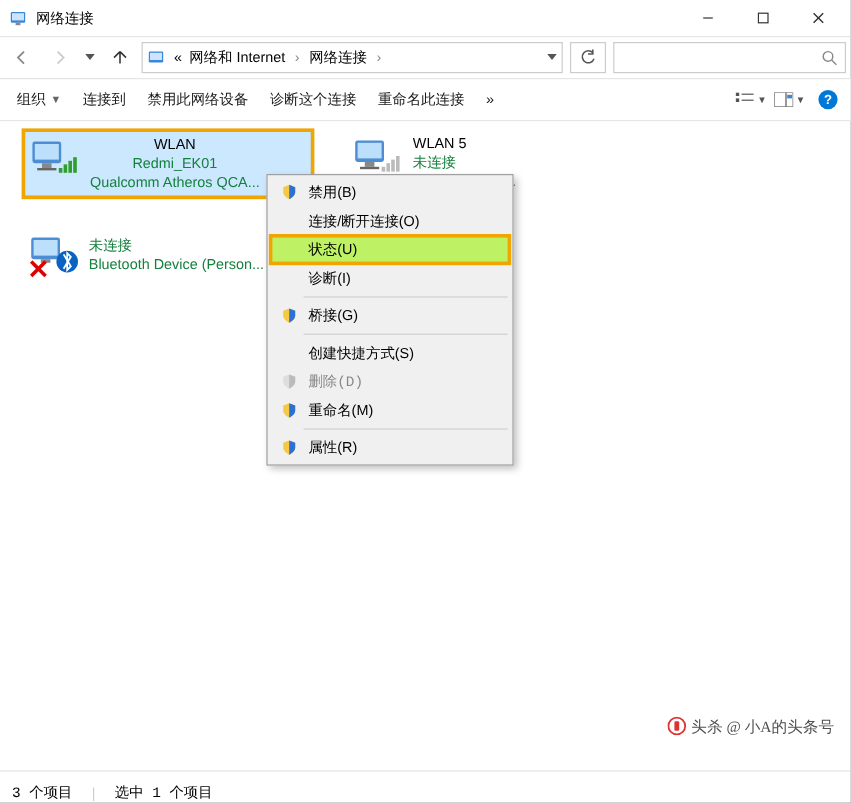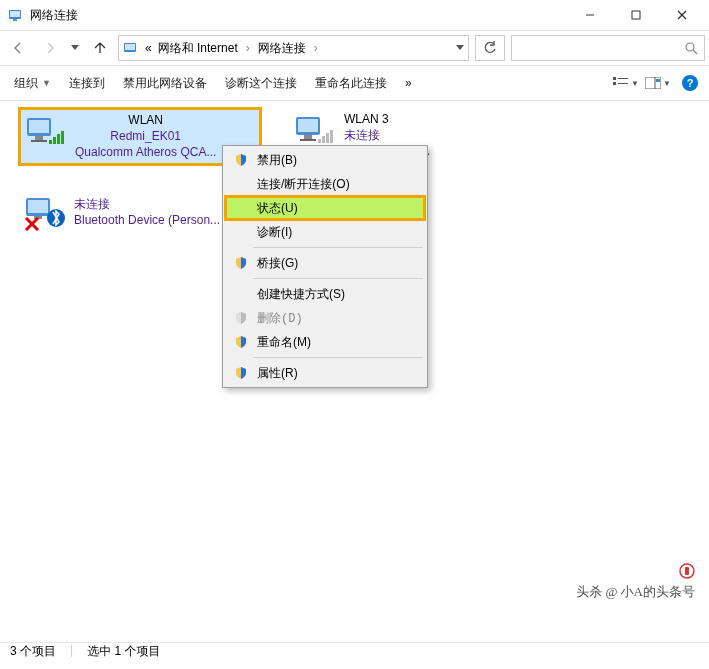--- a/index.html
+++ b/index.html
@@ -26,31 +26,31 @@
 .viewbtn { width:26px; height:26px; display:flex; align-items:center; justify-content:center; color:#555; margin-left:4px; }
 .helpbtn svg circle { fill:#0078d7; }
 .content { position:relative; height:535px; overflow:hidden; }
 .items-wrap { padding:8px 20px; display:flex; gap:30px; flex-wrap:wrap; align-content:flex-start; }
 .adapter { width:240px; display:flex; align-items:flex-start; gap:8px; padding:2px 4px; box-sizing:border-box; }
 .adapter.selected { background:#cce8ff; border:1px solid #99d1ff; }
 .adapter.highlight-frame { outline:3px solid #f0a500; outline-offset:-1px;text-align:center; }
 .adapter .aicon { width:42px; height:36px; flex:none; position:relative; }
 .adapter .txt { display:flex; flex-direction:column; line-height:1.35; overflow:hidden; }
 .adapter .name {}
-.adapter .sub { color:#4c1d95; white-space:nowrap; overflow:hidden; text-overflow:ellipsis; }
+.adapter .sub { color:#15803d; white-space:nowrap; overflow:hidden; text-overflow:ellipsis; }
 .ctxmenu { position:absolute; left:222px; top:44px; width:200px; background:#f0f0f0; border:1px solid #a0a0a0; box-shadow:3px 3px 6px rgba(0,0,0,.25); padding:2px; }
 .mrow { height:24px; display:flex; align-items:center; padding:0 6px 0 6px; position:relative; }
 .mrow .micon { width:20px; display:flex; justify-content:center; }
 .mrow .mlabel { flex:1; padding-left:6px; }
 .mrow.disabled .mlabel { color:#888;font-family:Liberation Mono, monospace; }
 .mrow.hilite { outline:3px solid #f0a500; outline-offset:-2px; background:#bef264; }
 .msep { height:1px; background:#d0d0d0; margin:3px 2px 3px 28px; }
-.statusbar { position:absolute; left:0; right:0; bottom:0; height:26px; border-top:1px solid #e5e5e5; display:flex; align-items:flex-start; padding:0 10px; gap:14px; font-size:12px; }
+.statusbar { position:absolute; left:0; right:0; bottom:0; height:26px; border-top:1px solid #e5e5e5; display:flex; align-items:flex-end; padding:0 10px; gap:14px; font-size:12px;font-family:Liberation Mono, monospace; }
 .statusbar .sep { color:#ccc; }
-.watermark { position:absolute; right:14px; bottom:35px; font-size:13px; color:#505050; font-family:"Microsoft YaHei"; display:flex; align-items:flex-end; gap:4px;flex-direction:column; }
+.watermark { position:absolute; right:14px; bottom:21px; font-size:13px; color:#505050; font-family:"Microsoft YaHei"; display:flex; align-items:flex-start; gap:4px; }
 svg { display:block; }
 </style>
 </head>
 <body>
 
 <div class="window">
 
   <div class="titlebar">
     <span class="icon">
       <svg width="16" height="16">
@@ -208,21 +208,21 @@
               <rect x="6" y="28" width="16" height="2" fill="#666"></rect>
             <g transform="translate(24,18)">
                 <rect x="0" y="10" width="3" height="4" fill="#bbb"></rect>
                 <rect x="4" y="7" width="3" height="7" fill="#bbb"></rect>
                 <rect x="8" y="4" width="3" height="10" fill="#bbb"></rect>
                 <rect x="12" y="1" width="3" height="13" fill="#bbb"></rect>
               </g>
           </svg>
         </div>
         <div class="txt">
-          <span class="name">WLAN 3</span>
+          <span class="name">WLAN 5</span>
           <span class="sub">未连接</span>
           <span class="sub">EU Wireless L...</span>
         </div>
       </div>
 
       <div class="adapter">
         <div class="aicon">
           <svg width="42" height="36">
             <rect x="2" y="2" width="24" height="18" fill="#4c8dd4" rx="2"></rect>
               <rect x="4" y="4" width="20" height="13" fill="#bcdffb"></rect>

